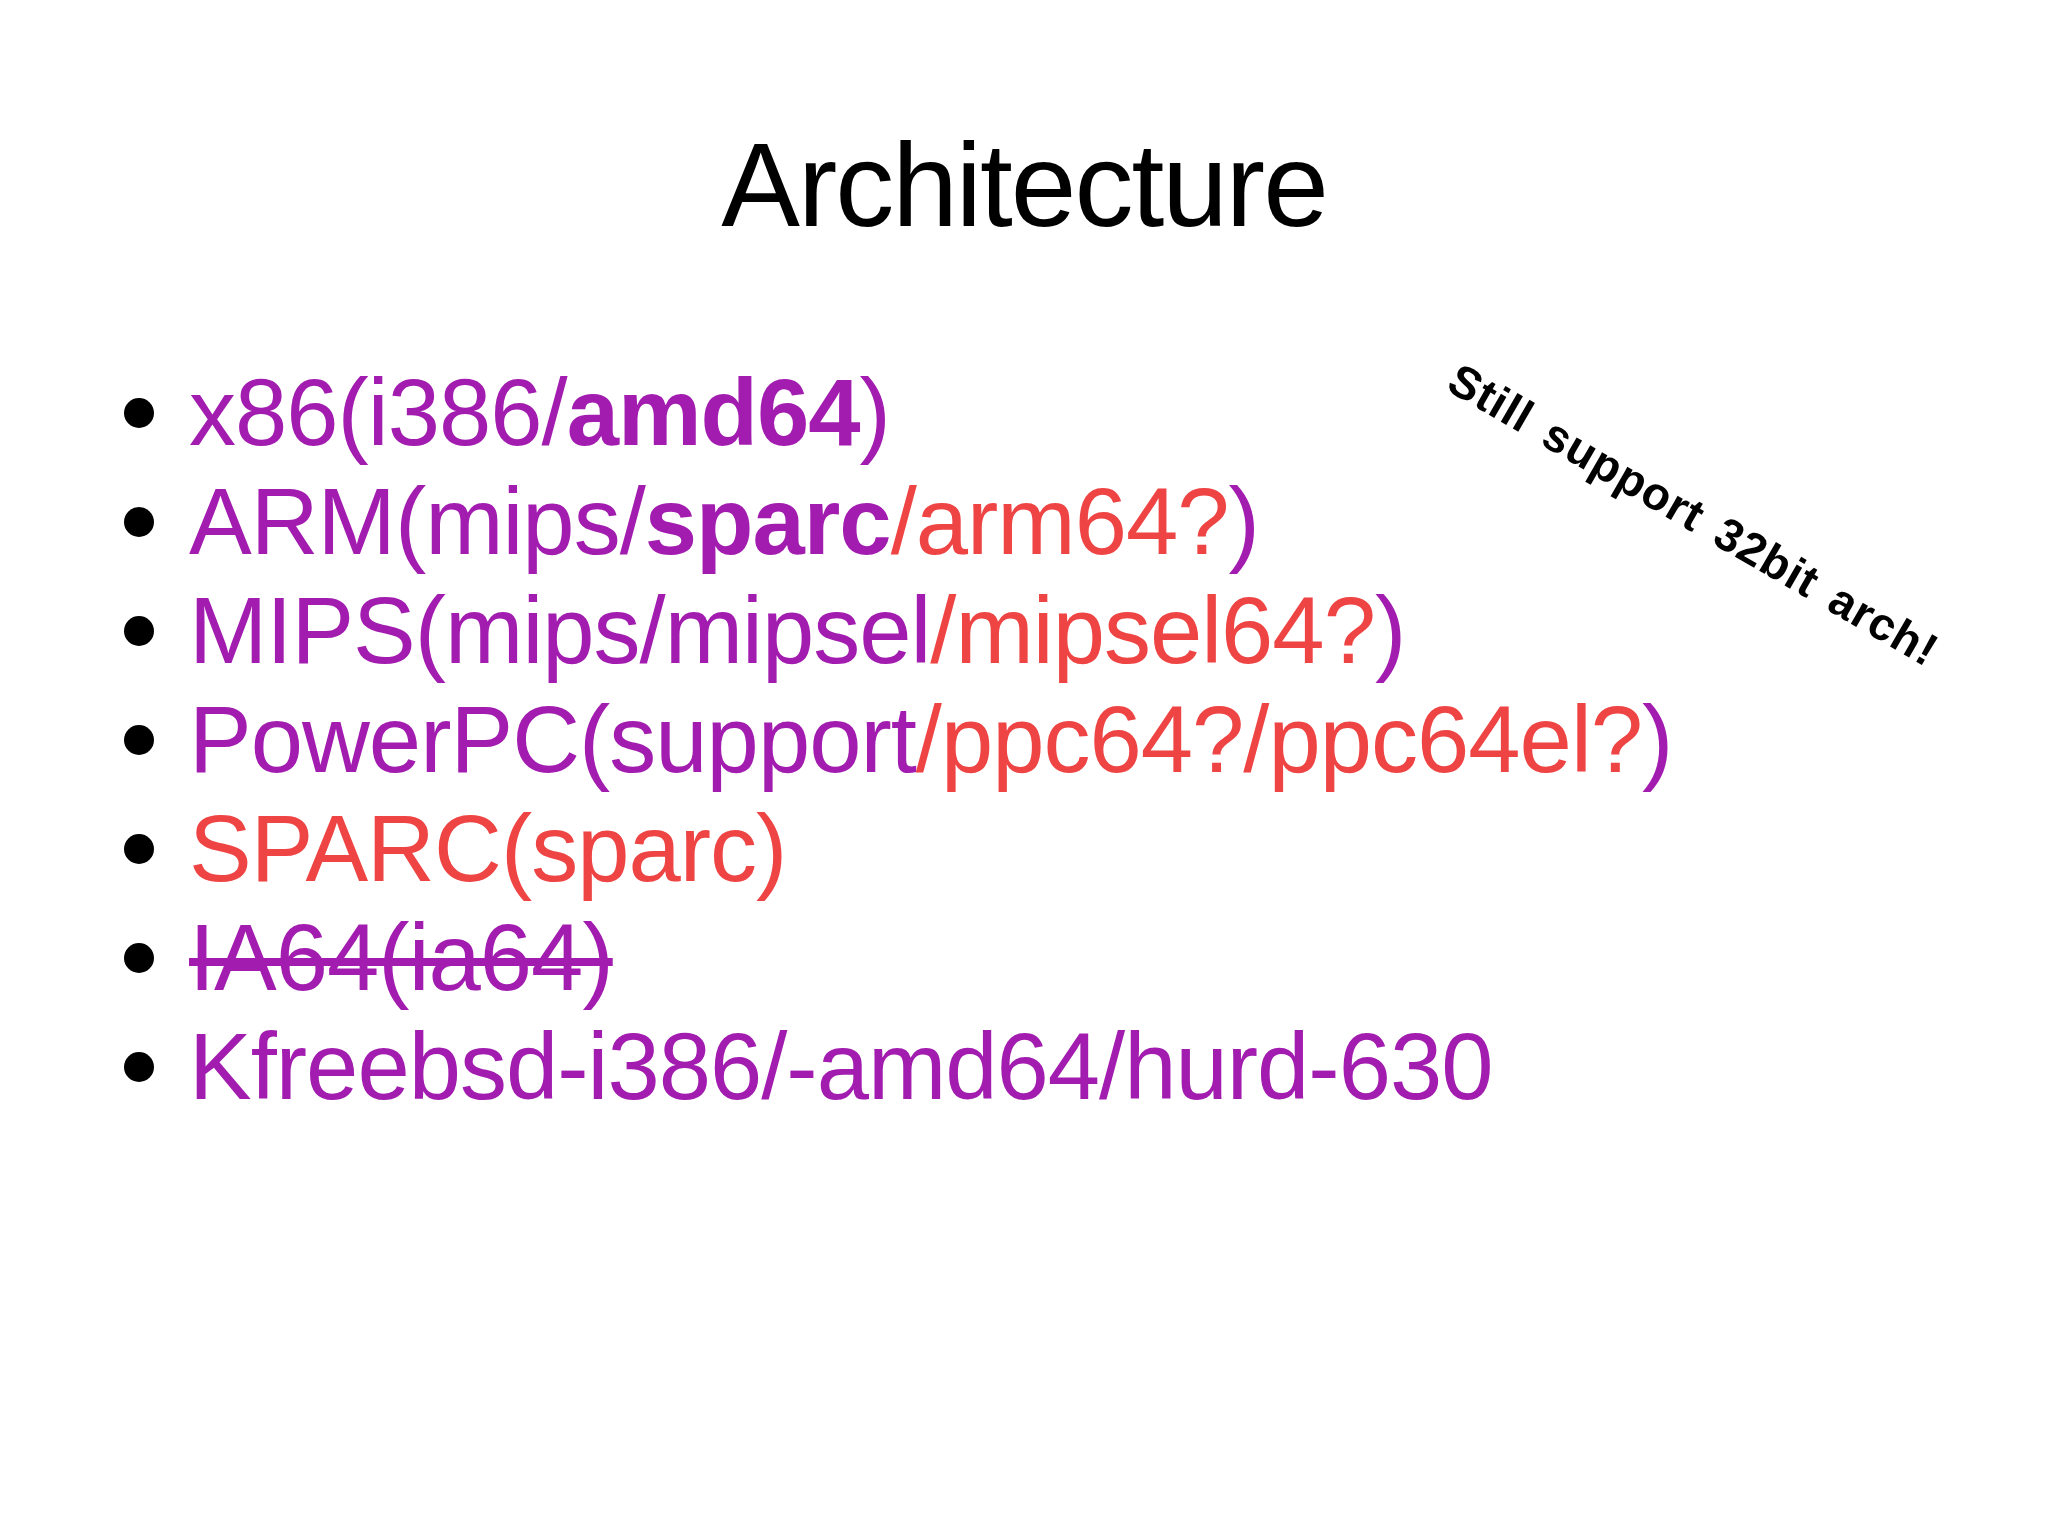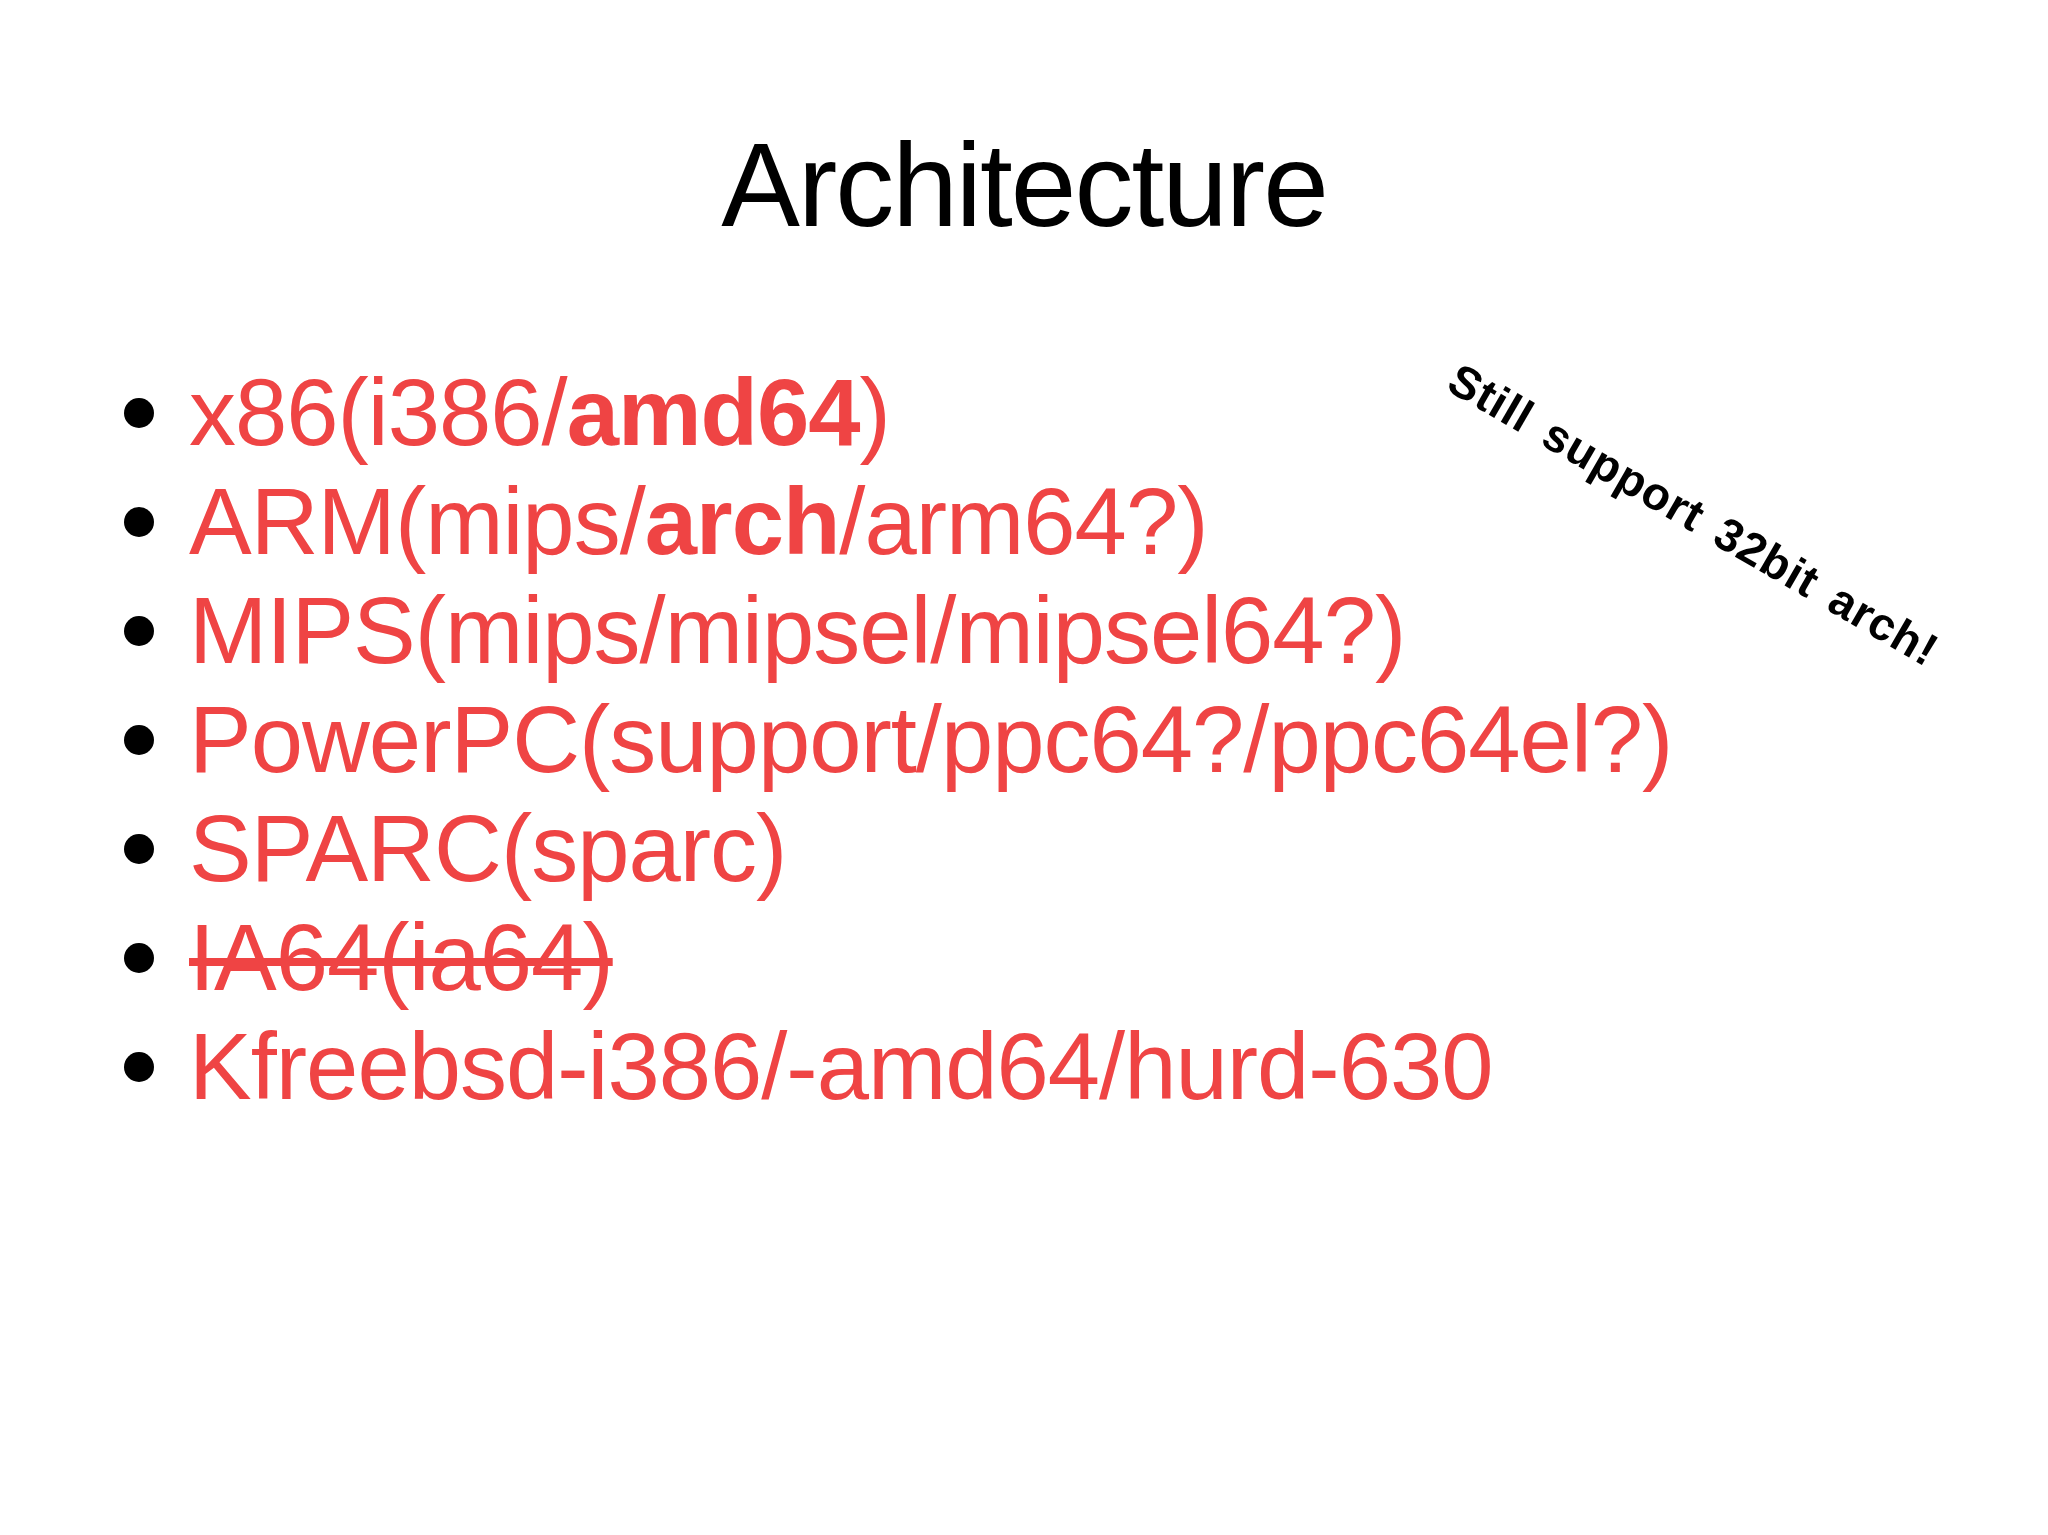--- a/index.html
+++ b/index.html
@@ -53,21 +53,21 @@
   }
   .dot {
     display: block;
     width: 30px;
     height: 30px;
     margin-left: 14px;
     border-radius: 50%;
     background: #000000;
   }
   .line { letter-spacing: -1px; }
-  .seg { font-weight: 400; color: #ef4444; }
+  .seg { font-weight: 400; color: #a21caf; }
   .seg.bold { font-weight: 700; }
   .seg.faded { color: #ef4444; }
   .seg.strike {
     text-decoration: line-through;
     text-decoration-thickness: 8px;
   }
   .note {
     position: absolute;
     left: 1466px;
     top: 352px;
@@ -95,21 +95,21 @@
       <span class="marker">
           <span class="dot"></span>
         </span>
       <span class="line"><span class="seg">x86(i386/</span><span class="seg bold">amd64</span><span class="seg">)</span></span>
     </li>
 
     <li class="bullet">
       <span class="marker">
           <span class="dot"></span>
         </span>
-      <span class="line"><span class="seg">ARM(mips/</span><span class="seg bold">arch</span><span class="seg faded">/arm64?</span><span class="seg">)</span></span>
+      <span class="line"><span class="seg">ARM(mips/</span><span class="seg bold">sparc</span><span class="seg faded">/arm64?</span><span class="seg">)</span></span>
     </li>
 
     <li class="bullet">
       <span class="marker">
           <span class="dot"></span>
         </span>
       <span class="line"><span class="seg">MIPS(mips/mipsel</span><span class="seg faded">/mipsel64?</span><span class="seg">)</span></span>
     </li>
 
     <li class="bullet">

